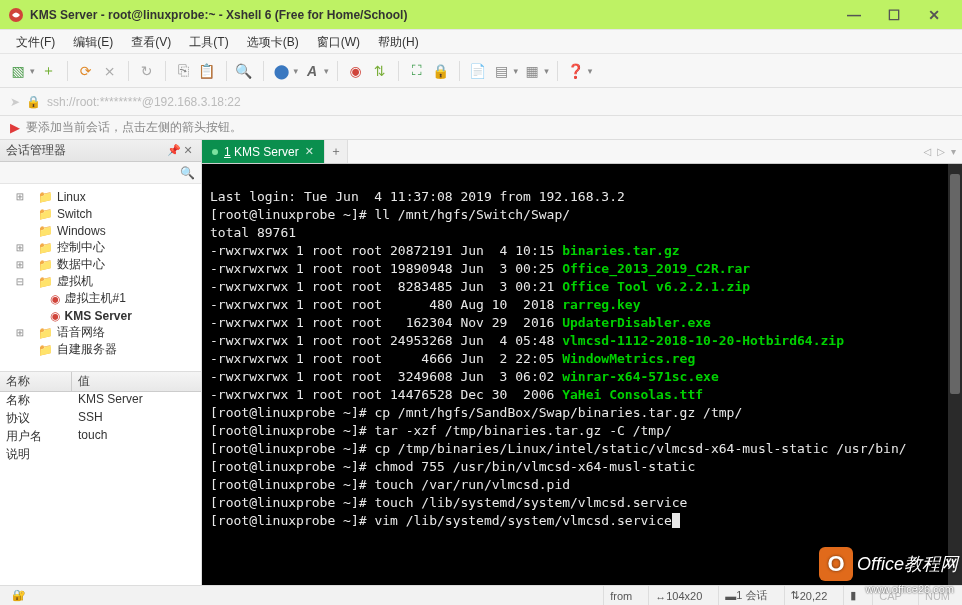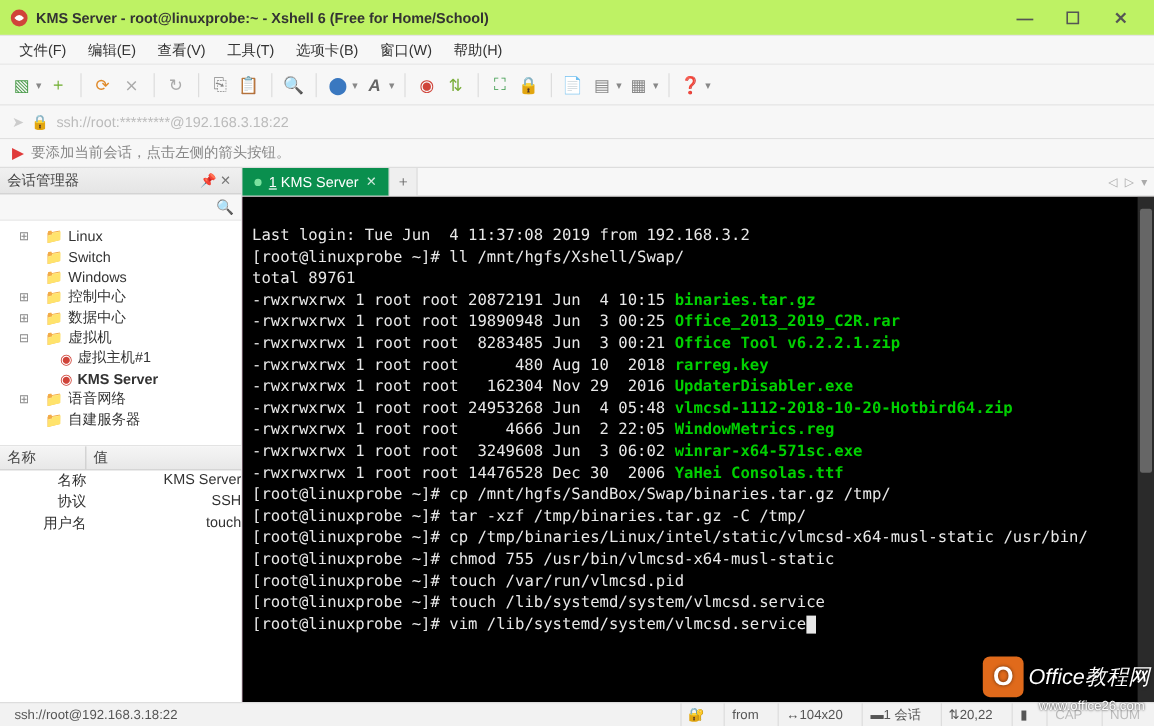--- a/index.html
+++ b/index.html
@@ -33,21 +33,21 @@
     .panel-header .ctrl { width: 14px; text-align: center; color: #777; font-size: 11px; }
     .search-row { height: 22px; display: flex; align-items: center; justify-content: flex-end; padding: 0 6px; border-bottom: 1px solid #e5e5e5; color: #aaa; }
     .tree { flex: 0 0 auto; padding: 4px 2px; background: #fff; overflow: auto; border-bottom: 1px solid #ddd; height: 188px; }
     .tree-row { display: flex; align-items: center; height: 17px; font-size: 12px; color: #333; white-space: nowrap; }
     .tw { width: 12px; text-align: center; color: #888; font-size: 10px; }
     .twb { width: 12px; display:inline-block; }
     .folder { color: #e9b84f; margin-right: 4px; font-size: 12px; }
     .globe { color: #d0443a; margin-right: 4px; font-size: 12px; }
     .sel { font-weight: bold; }
     
-    .prop-panel { flex: 1; display: flex; flex-direction: column; background: #fff; text-align: right; }
+    .prop-panel { flex: 1; display: flex; flex-direction: column; background: #fff; }
     .prop-grid { flex: 1; overflow: auto; }
     .prop-head { display: flex; background: linear-gradient(#f5f5f5,#e8e8e8); border-bottom: 1px solid #ccc; height: 20px; font-size: 12px; color: #444; }
     .prop-head div:first-child { width: 72px; padding-left: 6px; border-right: 1px solid #ccc; display:flex; align-items:center; }
     .prop-head div:last-child { flex: 1; padding-left: 6px; display:flex; align-items:center; }
     .prop-row { display: flex; height: 18px; font-size: 12px; }
     .prop-row div:first-child { width: 72px; padding-left: 6px; color: #333; }
     .prop-row div:last-child { flex: 1; padding-left: 6px; color: #333; }
     
     .content { flex: 1; display: flex; flex-direction: column; background: #f9a8d4; }
     .tabbar { height: 24px; background: #f7f7f7; display: flex; align-items: stretch; border-bottom: 1px solid #ccc; }
@@ -245,41 +245,45 @@
             <div>KMS Server</div>
           </div>
           <div class="prop-row">
             <div>协议</div>
             <div>SSH</div>
           </div>
           <div class="prop-row">
             <div>用户名</div>
             <div>touch</div>
           </div>
+          <div class="prop-row">
+            <div>说明</div>
+            <div></div>
+          </div>
         </div>
     </div>
   </div>
 
   <div class="content">
     <div class="tabbar">
       <div class="tab">
         <span class="dot"></span>
         <span><u>1</u> <span>KMS Server</span></span>
         <span class="close">✕</span>
       </div>
       <div class="tab-add">＋</div>
       <div class="tab-nav">
         <span>◁</span>
         <span>▷</span>
         <span>▾</span>
       </div>
     </div>
     <div class="terminal" id="terminal">
 <span class="c">Last login: Tue Jun  4 11:37:08 2019 from 192.168.3.2</span>
-<span class="w">[root@linuxprobe ~]# </span><span class="c">ll /mnt/hgfs/Xshell/Swap/</span>
+<span class="w">[root@linuxprobe ~]# </span><span class="c">ll /mnt/hgfs/Switch/Swap/</span>
 <span class="c">total 89761</span>
 <span class="c">-rwxrwxrwx 1 root root 20872191 Jun  4 10:15 </span><span class="g">binaries.tar.gz</span>
 <span class="c">-rwxrwxrwx 1 root root 19890948 Jun  3 00:25 </span><span class="g">Office_2013_2019_C2R.rar</span>
 <span class="c">-rwxrwxrwx 1 root root  8283485 Jun  3 00:21 </span><span class="g">Office Tool v6.2.2.1.zip</span>
 <span class="c">-rwxrwxrwx 1 root root      480 Aug 10  2018 </span><span class="g">rarreg.key</span>
 <span class="c">-rwxrwxrwx 1 root root   162304 Nov 29  2016 </span><span class="g">UpdaterDisabler.exe</span>
 <span class="c">-rwxrwxrwx 1 root root 24953268 Jun  4 05:48 </span><span class="g">vlmcsd-1112-2018-10-20-Hotbird64.zip</span>
 <span class="c">-rwxrwxrwx 1 root root     4666 Jun  2 22:05 </span><span class="g">WindowMetrics.reg</span>
 <span class="c">-rwxrwxrwx 1 root root  3249608 Jun  3 06:02 </span><span class="g">winrar-x64-571sc.exe</span>
 <span class="c">-rwxrwxrwx 1 root root 14476528 Dec 30  2006 </span><span class="g">YaHei Consolas.ttf</span>
@@ -292,21 +296,20 @@
 <span class="w">[root@linuxprobe ~]# </span><span class="c">vim /lib/systemd/system/vlmcsd.service</span><span class="cursor"></span>
 
       <div class="scrollbar">
         <div class="scrollbar-thumb"></div>
       </div>
     </div>
   </div>
 </div>
 
 <div class="statusbar">
-  <div class="cell">ssh://root@192.168.3.18:22</div>
   <div class="cell" style="color:#7aae3a">🔐</div>
   <div class="cell">from</div>
   <div class="cell">
       <span>↔</span> 
       <span>104x20</span>
     </div>
   <div class="cell">
       <span>▬</span> 
       <span>1 会话</span>
     </div>

